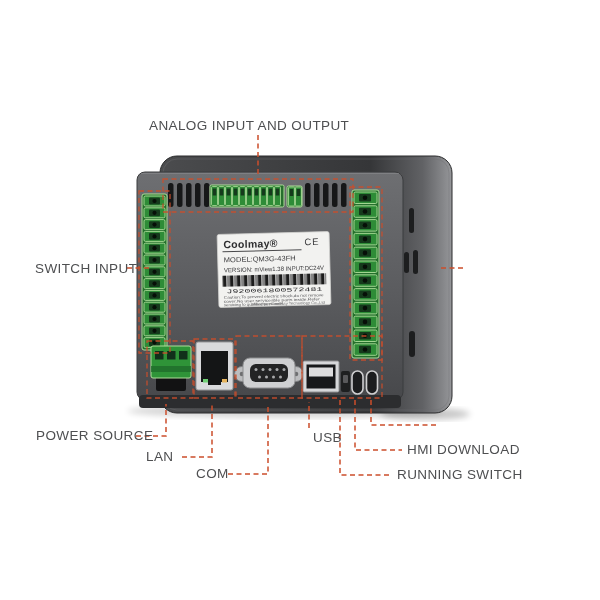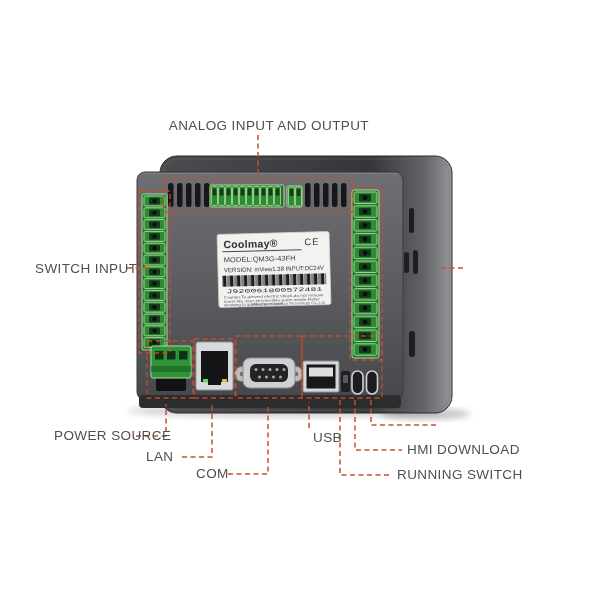--- a/index.html
+++ b/index.html
@@ -1,19 +1,19 @@
 <!DOCTYPE html>
 <html><head>
 <meta charset="utf-8">
 <style>
   html,body{margin:0;padding:0;background:#fff;}
   #canvas{position:relative;width:600px;height:600px;background:#ffffff;overflow:hidden;
           font-family:"Liberation Sans",sans-serif;}
   .callout{position:absolute;font-size:13.5px;color:#4e4f51;letter-spacing:.4px;white-space:nowrap;}
-  .center{text-align:right;}
+  .center{text-align:left;}
   .right{}
   svg{position:absolute;left:0;top:0;}
 </style>
 </head>
 <body>
 
 <div id="canvas">
 
   <svg width="600" height="600" viewBox="0 0 600 600">
     <defs>
@@ -234,21 +234,21 @@
       <path d="M355,400 V450 H402"></path>
       <path d="M340,400 V475 H392"></path>
     </g>
   </svg>
 
   <div class="callout center" style="left:149px;top:118px;width:220px;">ANALOG INPUT AND OUTPUT</div>
 
   <div class="callout right" style="left:35px;top:261px;width:90px;">SWITCH INPUT</div>
 
 
-  <div class="callout right" style="left:54px;top:428px;width:94px;">POWER SOURCE</div>
+  <div class="callout right" style="left:36px;top:428px;width:94px;">POWER SOURCE</div>
 
   <div class="callout" style="left:146px;top:449px;">LAN</div>
 
   <div class="callout" style="left:196px;top:466px;">COM</div>
 
   <div class="callout" style="left:313px;top:430px;">USB</div>
 
 
   <div class="callout" style="left:397px;top:467px;">RUNNING SWITCH</div>
 

